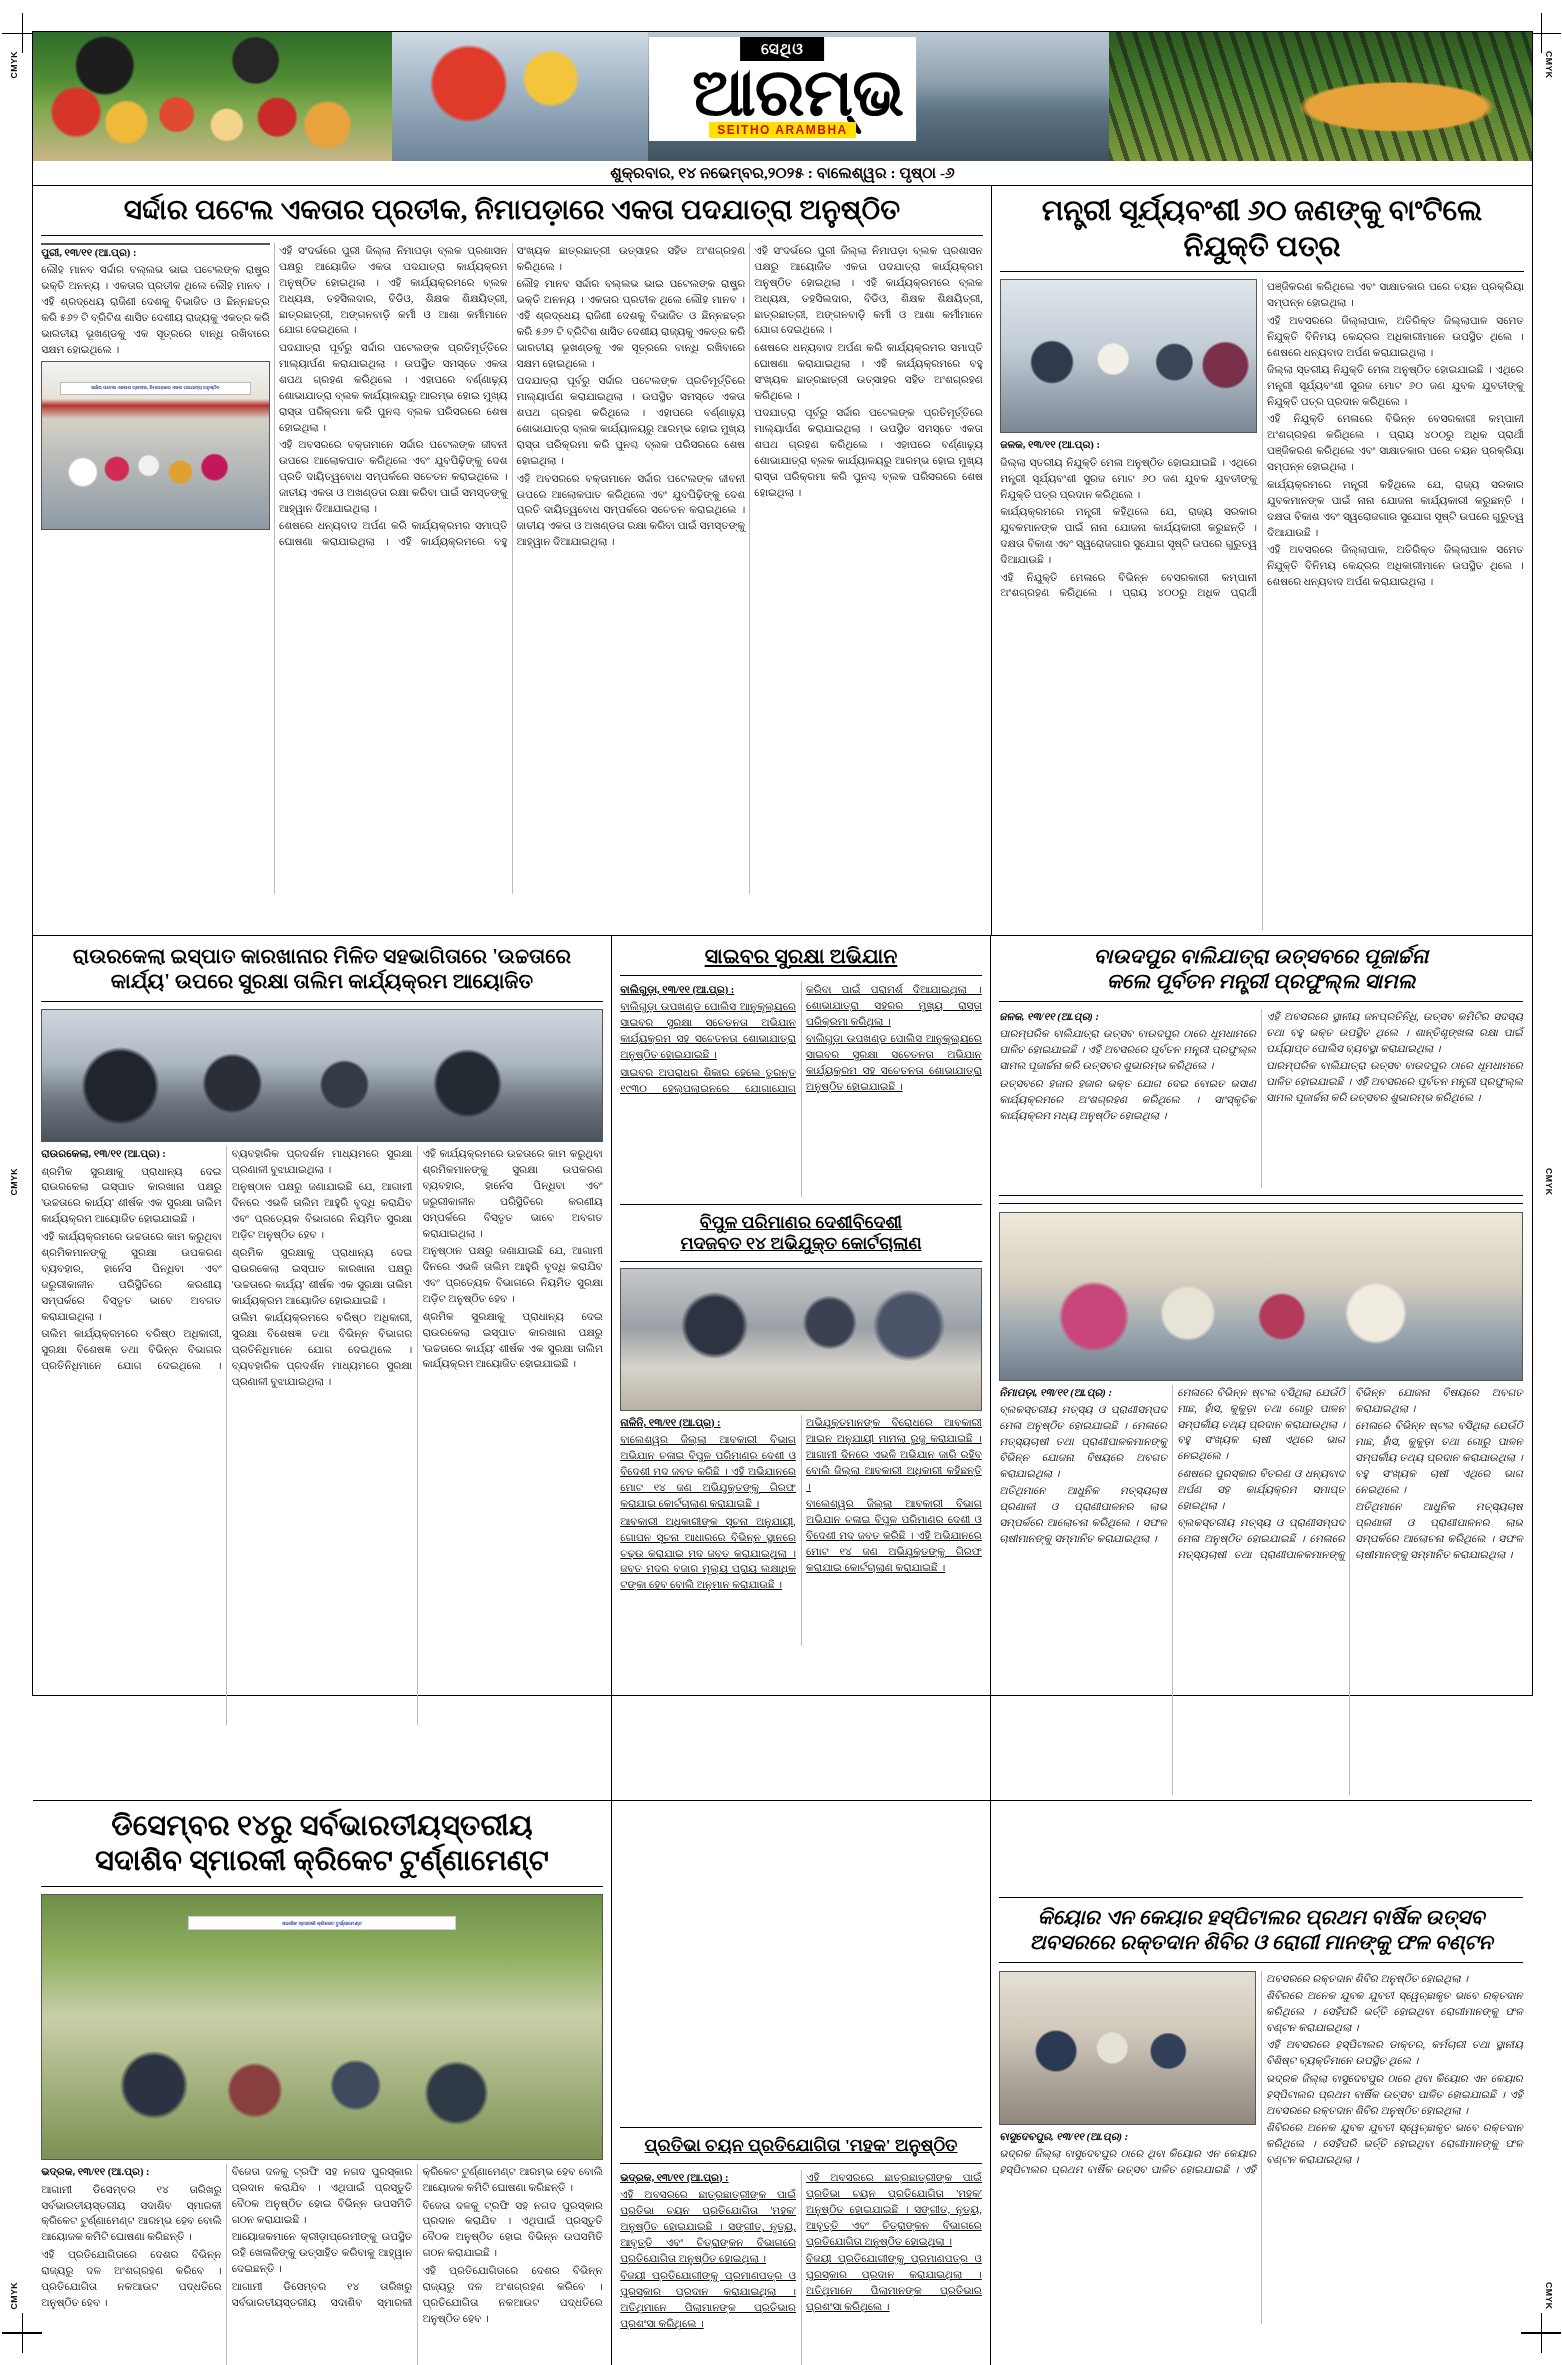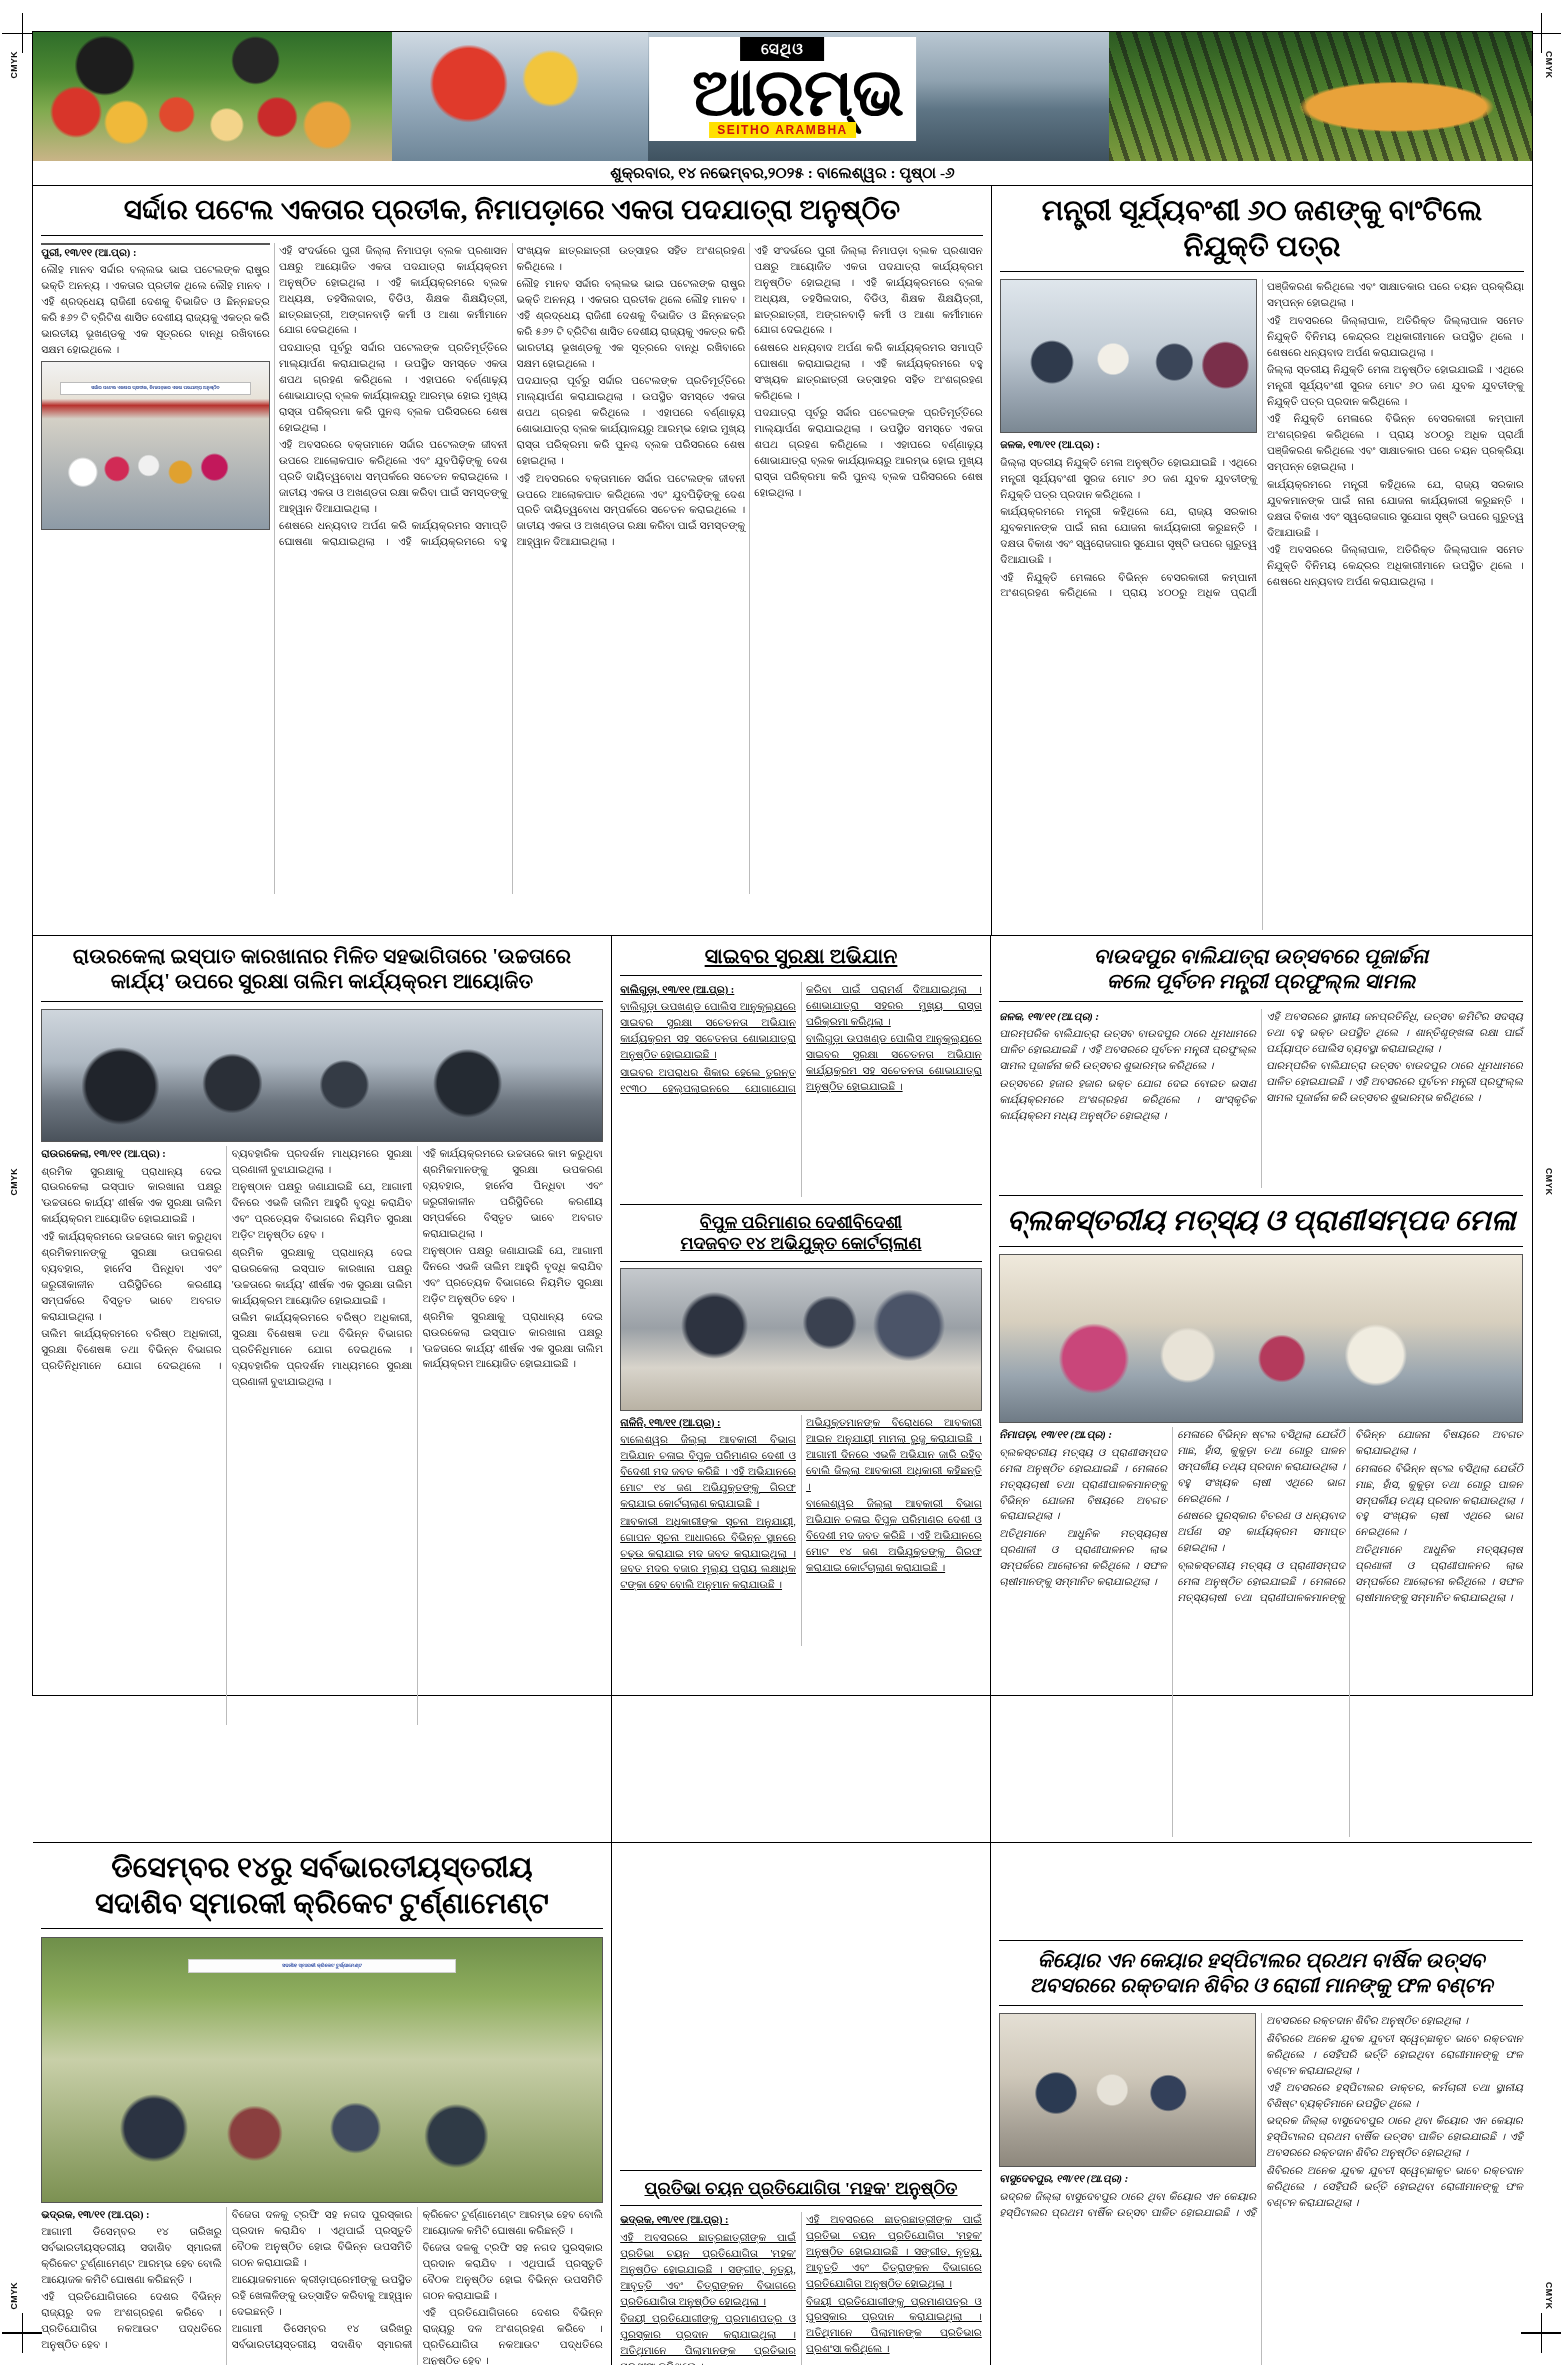--- a/index.html
+++ b/index.html
@@ -349,21 +349,20 @@
           <p>ପାରମ୍ପରିକ ବାଲିଯାତ୍ରା ଉତ୍ସବ ବାଉଦପୁର ଠାରେ ଧୂମଧାମରେ ପାଳିତ ହୋଇଯାଇଛି । ଏହି ଅବସରରେ ପୂର୍ବତନ ମନ୍ତ୍ରୀ ପ୍ରଫୁଲ୍ଲ ସାମଲ ପୂଜାର୍ଚ୍ଚନା କରି ଉତ୍ସବର ଶୁଭାରମ୍ଭ କରିଥିଲେ ।</p>
           <p>ଉତ୍ସବରେ ହଜାର ହଜାର ଭକ୍ତ ଯୋଗ ଦେଇ ବୋଇତ ଭସାଣ କାର୍ଯ୍ୟକ୍ରମରେ ଅଂଶଗ୍ରହଣ କରିଥିଲେ । ସାଂସ୍କୃତିକ କାର୍ଯ୍ୟକ୍ରମ ମଧ୍ୟ ଅନୁଷ୍ଠିତ ହୋଇଥିଲା ।</p>
           <p>ଏହି ଅବସରରେ ସ୍ଥାନୀୟ ଜନପ୍ରତିନିଧି, ଉତ୍ସବ କମିଟିର ସଦସ୍ୟ ତଥା ବହୁ ଭକ୍ତ ଉପସ୍ଥିତ ଥିଲେ । ଶାନ୍ତିଶୃଙ୍ଖଳା ରକ୍ଷା ପାଇଁ ପର୍ଯ୍ୟାପ୍ତ ପୋଲିସ ବ୍ୟବସ୍ଥା କରାଯାଇଥିଲା ।</p>
           <p>ପାରମ୍ପରିକ ବାଲିଯାତ୍ରା ଉତ୍ସବ ବାଉଦପୁର ଠାରେ ଧୂମଧାମରେ ପାଳିତ ହୋଇଯାଇଛି । ଏହି ଅବସରରେ ପୂର୍ବତନ ମନ୍ତ୍ରୀ ପ୍ରଫୁଲ୍ଲ ସାମଲ ପୂଜାର୍ଚ୍ଚନା କରି ଉତ୍ସବର ଶୁଭାରମ୍ଭ କରିଥିଲେ ।</p>
         </div>
       </div>
 
       <hr class="rule">
 
       <div>
-        <div class="hl hl-xl">ବ୍ଲକସ୍ତରୀୟ ମତ୍ସ୍ୟ ଓ ପ୍ରାଣୀସମ୍ପଦ ମେଳା</div>
         <hr class="rule">
         <div class="figure ph ph-fair" style="width:100%; height:169px; margin-bottom:4.1px;"></div>
         <div class="body3 txt" style="height:410px;">
           <p><span class="lead">ନିମାପଡ଼ା, ୧୩/୧୧ (ଆ.ପ୍ର) :</span></p>
           <p>ବ୍ଲକସ୍ତରୀୟ ମତ୍ସ୍ୟ ଓ ପ୍ରାଣୀସମ୍ପଦ ମେଳା ଅନୁଷ୍ଠିତ ହୋଇଯାଇଛି । ମେଳାରେ ମତ୍ସ୍ୟଚାଷୀ ତଥା ପ୍ରାଣୀପାଳକମାନଙ୍କୁ ବିଭିନ୍ନ ଯୋଜନା ବିଷୟରେ ଅବଗତ କରାଯାଇଥିଲା ।</p>
           <p>ଅତିଥିମାନେ ଆଧୁନିକ ମତ୍ସ୍ୟଚାଷ ପ୍ରଣାଳୀ ଓ ପ୍ରାଣୀପାଳନର ଲାଭ ସମ୍ପର୍କରେ ଆଲୋଚନା କରିଥିଲେ । ସଫଳ ଚାଷୀମାନଙ୍କୁ ସମ୍ମାନିତ କରାଯାଇଥିଲା ।</p>
           <p>ମେଳାରେ ବିଭିନ୍ନ ଷ୍ଟଲ ବସିଥିଲା ଯେଉଁଠି ମାଛ, ହାଁସ, କୁକୁଡ଼ା ତଥା ଗୋରୁ ପାଳନ ସମ୍ପର୍କୀୟ ତଥ୍ୟ ପ୍ରଦାନ କରାଯାଉଥିଲା । ବହୁ ସଂଖ୍ୟକ ଚାଷୀ ଏଥିରେ ଭାଗ ନେଇଥିଲେ ।</p>
           <p>ଶେଷରେ ପୁରସ୍କାର ବିତରଣ ଓ ଧନ୍ୟବାଦ ଅର୍ପଣ ସହ କାର୍ଯ୍ୟକ୍ରମ ସମାପ୍ତ ହୋଇଥିଲା ।</p>
           <p>ବ୍ଲକସ୍ତରୀୟ ମତ୍ସ୍ୟ ଓ ପ୍ରାଣୀସମ୍ପଦ ମେଳା ଅନୁଷ୍ଠିତ ହୋଇଯାଇଛି । ମେଳାରେ ମତ୍ସ୍ୟଚାଷୀ ତଥା ପ୍ରାଣୀପାଳକମାନଙ୍କୁ ବିଭିନ୍ନ ଯୋଜନା ବିଷୟରେ ଅବଗତ କରାଯାଇଥିଲା ।</p>
           <p>ମେଳାରେ ବିଭିନ୍ନ ଷ୍ଟଲ ବସିଥିଲା ଯେଉଁଠି ମାଛ, ହାଁସ, କୁକୁଡ଼ା ତଥା ଗୋରୁ ପାଳନ ସମ୍ପର୍କୀୟ ତଥ୍ୟ ପ୍ରଦାନ କରାଯାଉଥିଲା । ବହୁ ସଂଖ୍ୟକ ଚାଷୀ ଏଥିରେ ଭାଗ ନେଇଥିଲେ ।</p>

